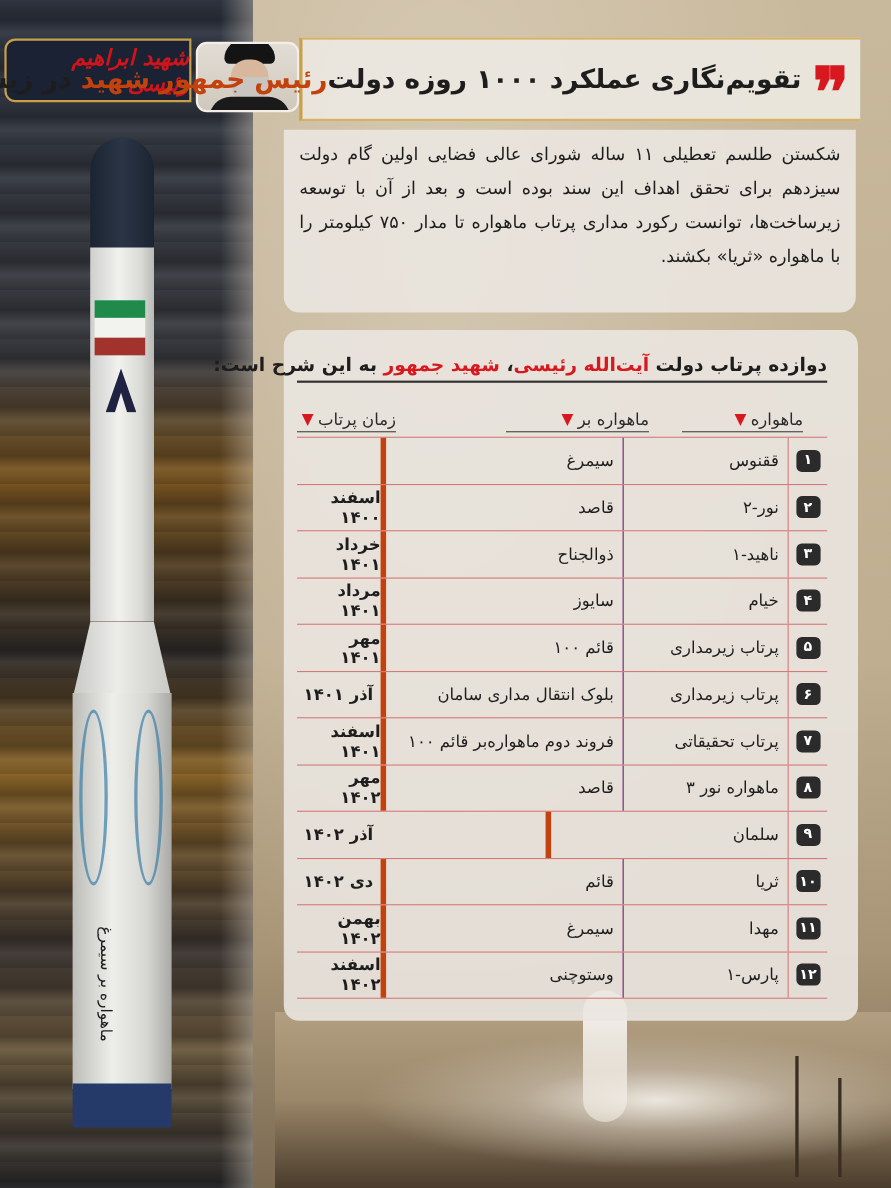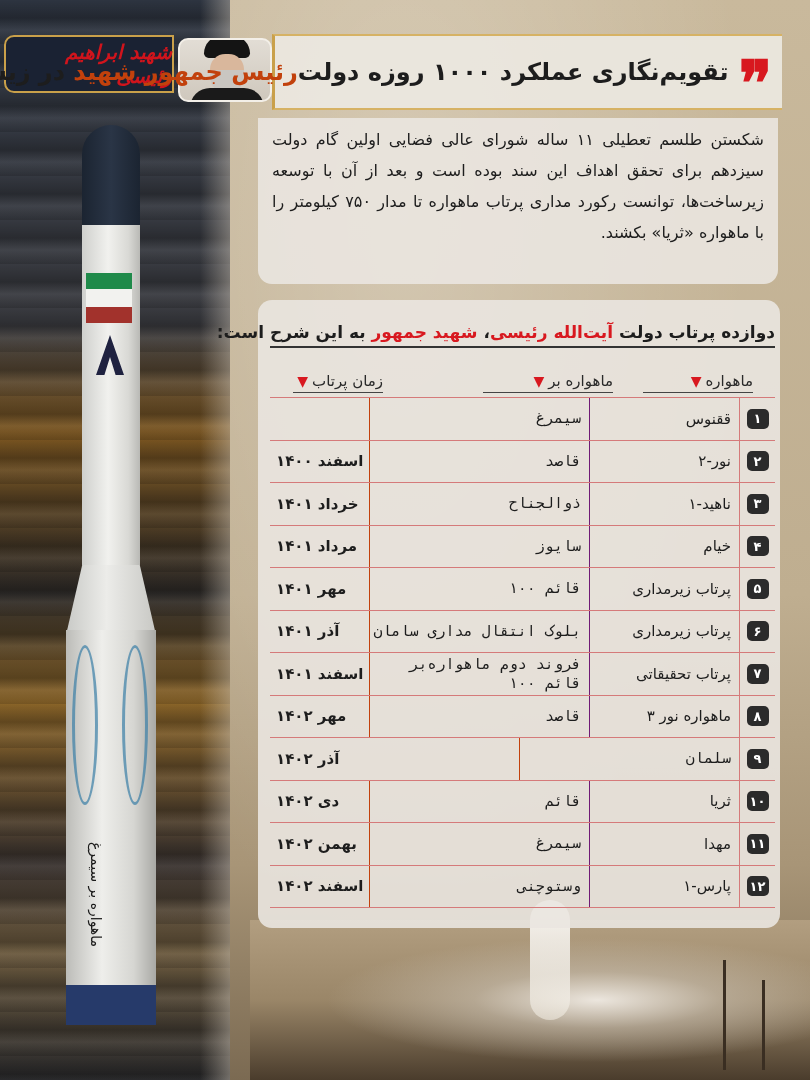--- a/index.html
+++ b/index.html
@@ -139,21 +139,21 @@
     direction: rtl; text-align: justify;
   }
   .intro-text {
     font-size: 16px; line-height: 31px; color: #1d1d1d;
   }
 
   
   .table-panel {
     position: absolute; left: 258px; top: 300px; width: 522px; height: 628px;
     background: rgba(234,230,224,0.9); border-radius: 14px;
-    direction: rtl; padding: 22px 5px 0 12px;
+    direction: rtl; padding: 22px 28px 0 12px;
   }
   .table-heading {
     font-size: 17px; font-weight: bold; color: #1d1d1d;
     border-bottom: 2px solid #333; padding-bottom: 4px; white-space: nowrap;
   }
   .table-heading .red { color: #d8181f; }
   .col-headers {
     display: flex; margin-top: 24px; font-size: 15px; color: #2a2a2a;
   }
   .col-header { display: flex; align-items: center; gap: 4px; border-bottom: 1.5px solid #444; padding-bottom: 2px; }
@@ -175,22 +175,21 @@
     display: flex; align-items: center; justify-content: center;
   }
   .cell-sat {
     width: 150px; height: 100%; display: flex; align-items: center;
     padding-right: 8px; font-size: 15px; color: #1d1d1d;
     border-left: 1px solid #701a75;
   }
   .cell-carrier {
     width: 220px; height: 100%; display: flex; align-items: center;
     padding-right: 8px; font-size: 15px; color: #1d1d1d;
-    border-left: 1px solid #c2410c;
-    font-family: Liberation Mono, monospace;
+    border-left: 5px solid #c2410c;
   }
   .cell-date {
     flex: 1; height: 100%; display: flex; align-items: center;
     justify-content: flex-end; padding-left: 6px; font-size: 15px; font-weight: bold; color: #1d1d1d;
   }
 </style>
 </head>
 <body>
 
 <div class="bg-left"></div>

